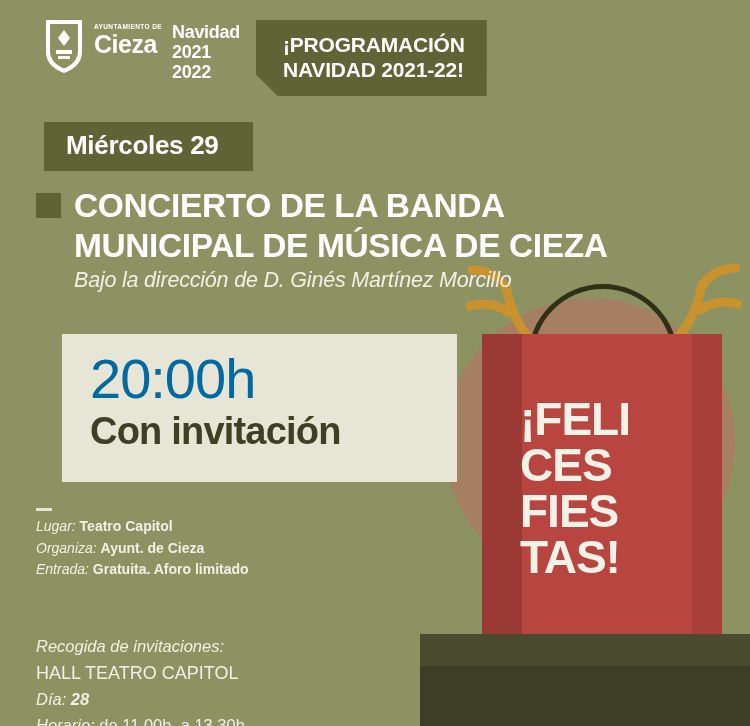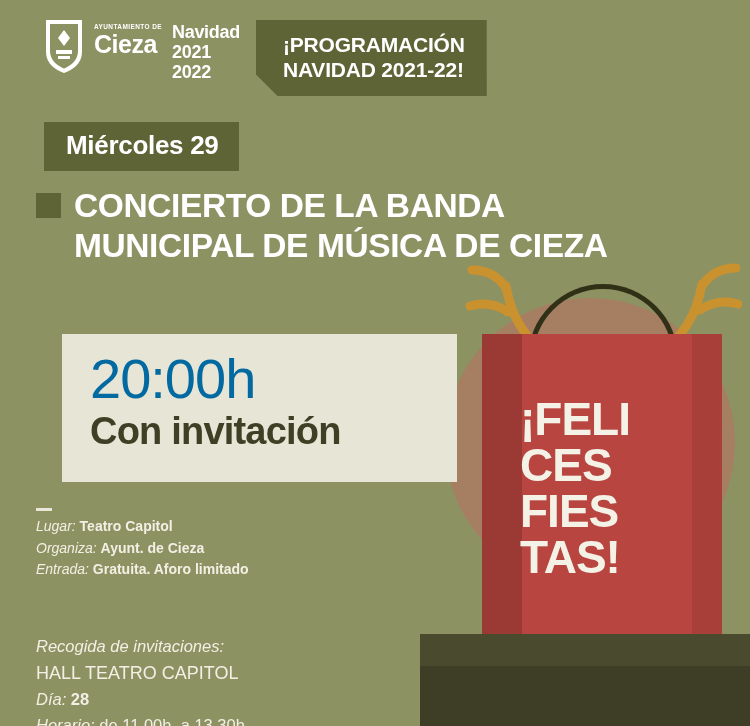--- a/index.html
+++ b/index.html
@@ -75,21 +75,21 @@
   .program-tag span { display: block; }
 
   
   .date-badge {
     position: absolute;
     top: 122px; left: 44px;
     background: #5e6436;
     color: #ffffff;
     font-weight: bold;
     font-size: 26px;
-    padding: 8px 20px 10px 22px;
+    padding: 8px 34px 10px 22px;
     letter-spacing: -0.3px;
   }
 
   
   .square-bullet {
     position: absolute;
     top: 193px; left: 36px;
     width: 25px; height: 25px;
     background: #5e6436;
   }
@@ -230,21 +230,21 @@
 
   .pickup {
     position: absolute;
     top: 634px; left: 36px;
     width: 430px;
     color: #f2f0e4;
     font-size: 16.5px;
     line-height: 1.55;
   }
   .pickup .it { font-style: italic; }
-  .pickup .bold { font-weight: bold; }
+  .pickup .bold { font-weight: bold; font-style: italic; }
   .pickup .hall { font-size: 18px; }
 </style>
 </head>
 <body>
 
 <div class="poster">
 
   <div class="header">
     <svg class="crest" viewBox="0 0 40 56">
       <path d="M2 2 H38 V34 C38 46 28 52 20 55 C12 52 2 46 2 34 Z" fill="#ffffff"></path>
@@ -304,20 +304,21 @@
 
     <div class="table-front"></div>
     <div class="table-dark"></div>
   </div>
 
   <div class="square-bullet"></div>
   <div class="title">
     <span>CONCIERTO DE LA BANDA</span>
     <span>MUNICIPAL DE MÚSICA DE CIEZA</span>
   </div>
+  <div class="subtitle">Bajo la dirección de D. Ginés Martínez Morcillo</div>
 
   <div class="time-box">
     <div class="time-big">20:00h</div>
     <div class="time-sub">Con invitación</div>
   </div>
 
   <div class="dash"></div>
   <div class="details">
     <div class="row">
       <span class="lbl">Lugar:</span>

